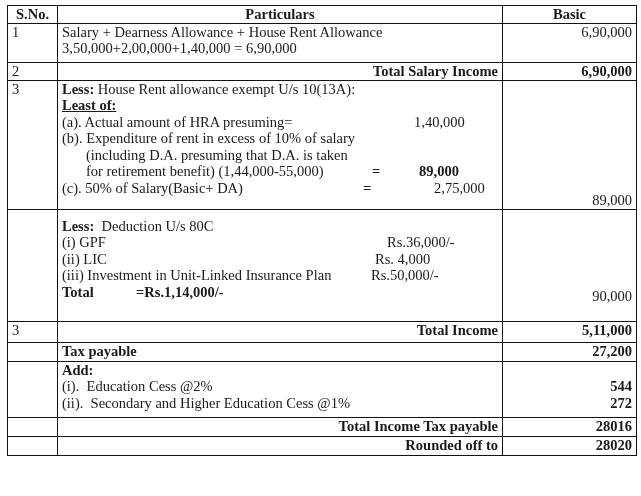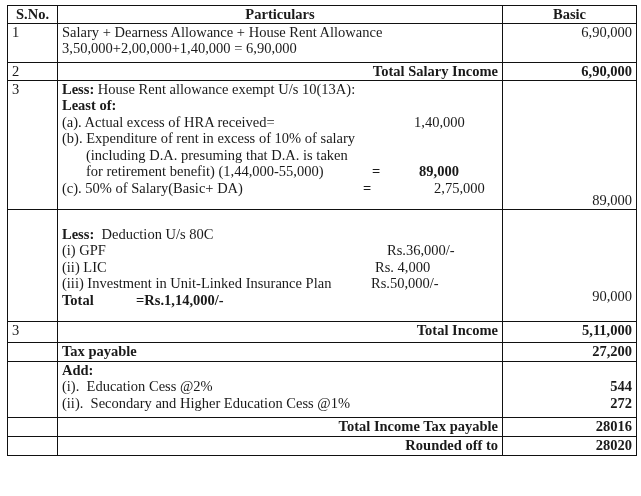--- a/index.html
+++ b/index.html
@@ -4,21 +4,21 @@
   <style>
     html, body { margin: 0; padding: 0; background: #ffffff; }
     body { width: 641px; height: 496px; position: relative; overflow: hidden;
       font-family: "Liberation Serif", serif; color: #1a1a1a; font-size: 14.5px; }
     table.tax { position: absolute; left: 7px; top: 5px; border-collapse: collapse; table-layout: fixed; width: 629px; }
     table.tax td, table.tax th { border: 1.3px solid #111; padding: 0 4px; vertical-align: top; line-height: 16.5px; }
     col.c1 { width: 50px; } col.c2 { width: 445px; } col.c3 { width: 134px; }
     th { font-weight: bold; text-align: center; height: 16px; }
     .r { text-align: right; }
     .b { font-weight: bold; }
-    .u { font-weight: bold; }
+    .u { text-decoration: underline; font-weight: bold; }
     .line { display: block; white-space: nowrap; position: relative; height: 16.5px; }
     .indent { padding-left: 24px; }
     .amt { position: absolute; }
     .eq { position: absolute; font-weight: bold; }
     .bottom { position: absolute; right: 4px; bottom: 0; }
     td.rel { position: relative; }
   </style>
 </head>
 <body>
 
@@ -48,36 +48,36 @@
     <td>2</td>
     <td class="r b">Total Salary Income</td>
     <td class="r b">6,90,000</td>
   </tr>
 
   <tr style="height:129px">
     <td>3</td>
     <td>
       <span class="line"><span class="b">Less:</span><span> House Rent allowance exempt U/s 10(13A):</span></span>
       <span class="line u">Least of:</span>
-      <span class="line"><span>(a). Actual excess of HRA received=</span><span class="amt" style="left:352px">1,40,000</span></span>
+      <span class="line"><span>(a). Actual amount of HRA presuming=</span><span class="amt" style="left:352px">1,40,000</span></span>
       <span class="line">(b). Expenditure of rent in excess of 10% of salary</span>
       <span class="line indent">(including D.A. presuming that D.A. is taken</span>
       <span class="line indent"><span>for retirement benefit) (1,44,000-55,000)</span><span class="eq" style="left:310px">=</span><span class="amt b" style="left:357px">89,000</span></span>
       <span class="line"><span>(c). 50% of Salary(Basic+ DA)</span><span class="eq" style="left:301px">=</span><span class="amt" style="left:372px">2,75,000</span></span>
     </td>
     <td class="rel">
           <span class="bottom">89,000</span>
         </td>
   </tr>
 
 
   <tr style="height:112px">
     <td></td>
     <td>
-      <span class="line" style="margin-top:16px"><span class="b">Less:</span><span style="white-space:pre">  Deduction U/s 80C</span></span>
+      <span class="line" style="margin-top:8px"><span class="b">Less:</span><span style="white-space:pre">  Deduction U/s 80C</span></span>
       <span class="line"><span>(i) GPF</span><span class="amt" style="left:325px">Rs.36,000/-</span></span>
       <span class="line"><span>(ii) LIC</span><span class="amt" style="left:313px">Rs. 4,000</span></span>
       <span class="line"><span>(iii) Investment in Unit-Linked Insurance Plan</span><span class="amt" style="left:309px">Rs.50,000/-</span></span>
       <span class="line b"><span>Total</span><span class="amt" style="left:74px">=Rs.1,14,000/-</span></span>
     </td>
     <td class="rel">
           <span class="bottom" style="bottom:16px">90,000</span>
         </td>
   </tr>
 

